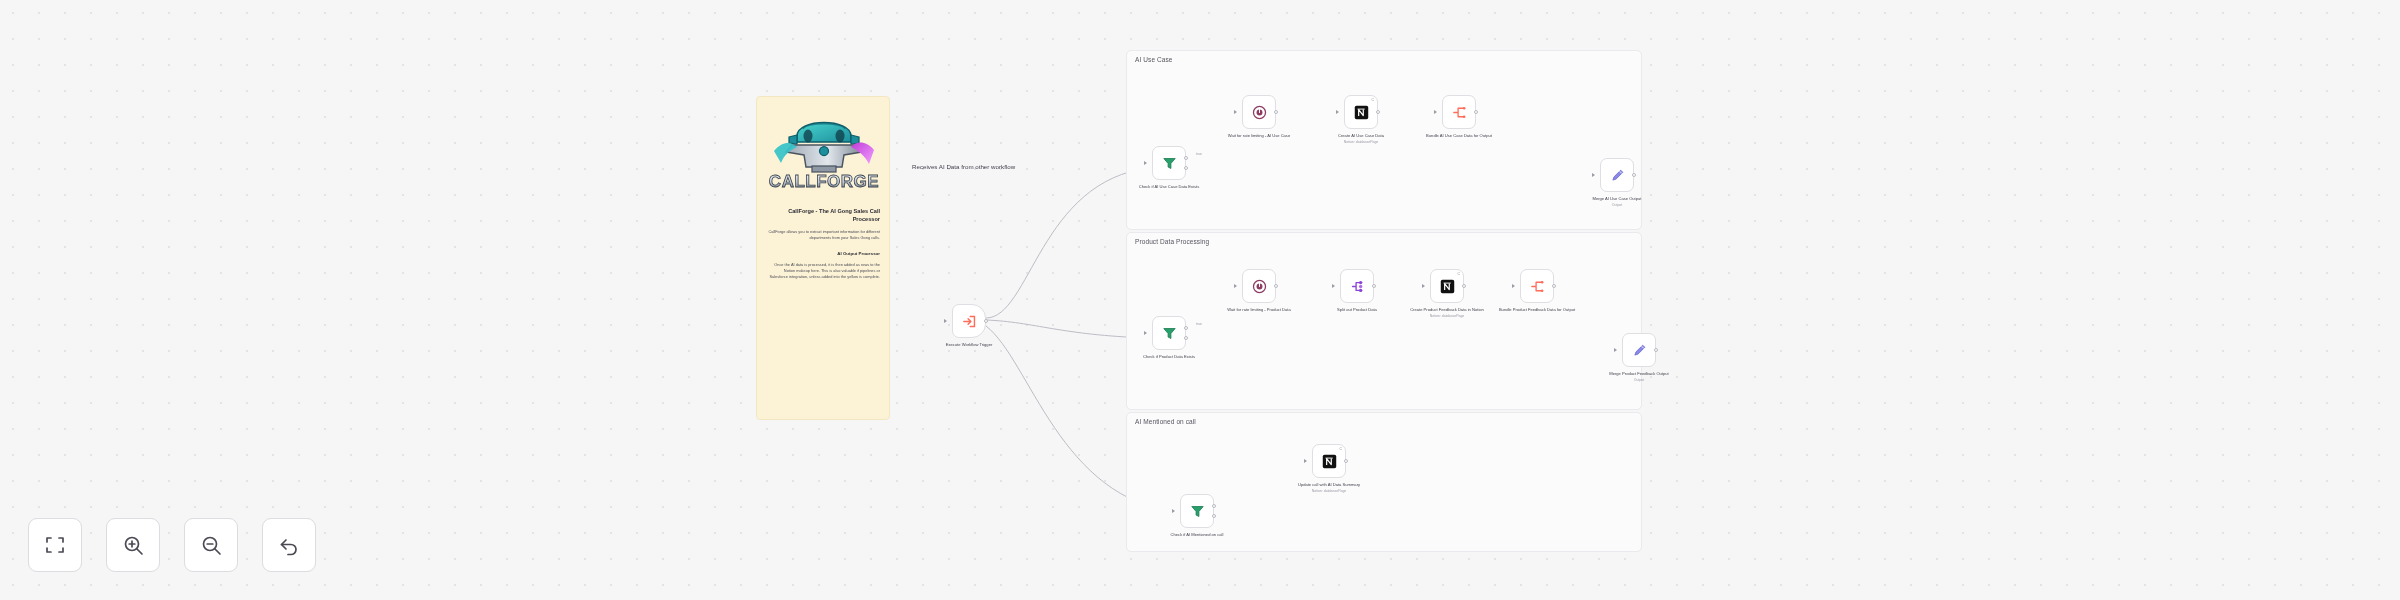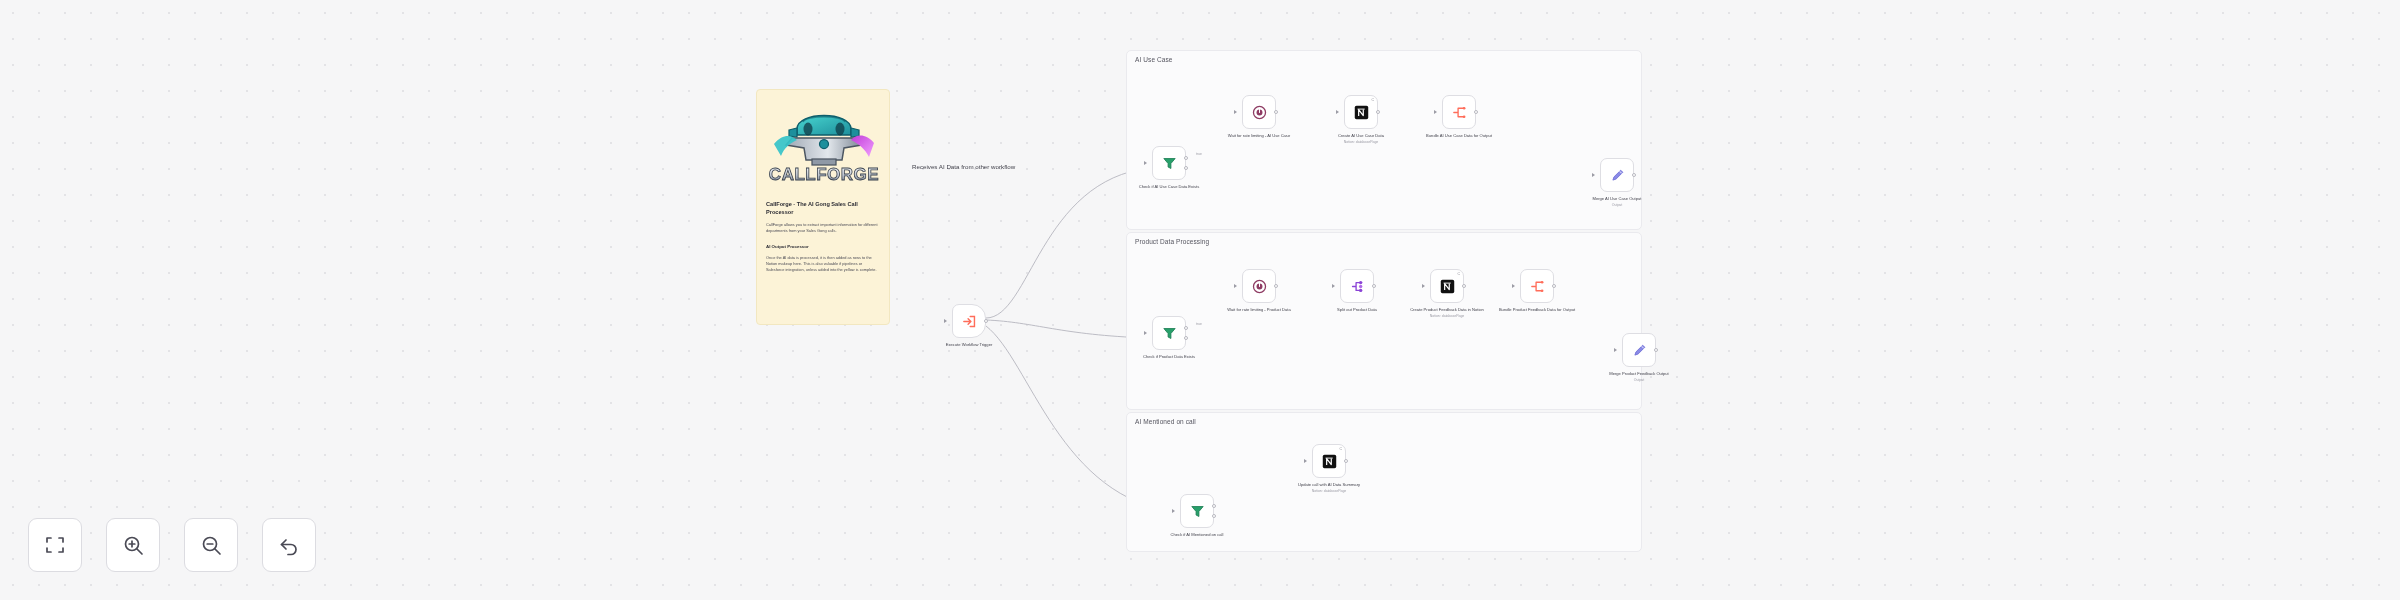--- a/index.html
+++ b/index.html
@@ -13,27 +13,28 @@
     position: relative;
     width: 2400px; height: 600px;
     background-color: #F6F6F7;
     background-image: radial-gradient(circle, #E3E3E6 1px, transparent 1px);
     background-size: 26px 26px;
   }
 
   
   .sticky {
     position: absolute;
-    left: 756px; top: 89px;
-    width: 134px; height: 236px;
+    left: 756px; top: 96px;
+    width: 134px; height: 324px;
     background: #FCF3D7;
     border: 1px solid #F2E7C0;
     border-radius: 4px;
     padding: 8px 9px;
     overflow: hidden;
+    text-align: right;
   }
   .sticky-logo {
     width: 116px; height: 88px;
     margin: 2px auto 0;
     display: block;
   }
   .sticky-title {
     font-size: 5.6px; font-weight: bold; line-height: 1.45;
     color: #2B2B33; margin-top: 12px;
   }

